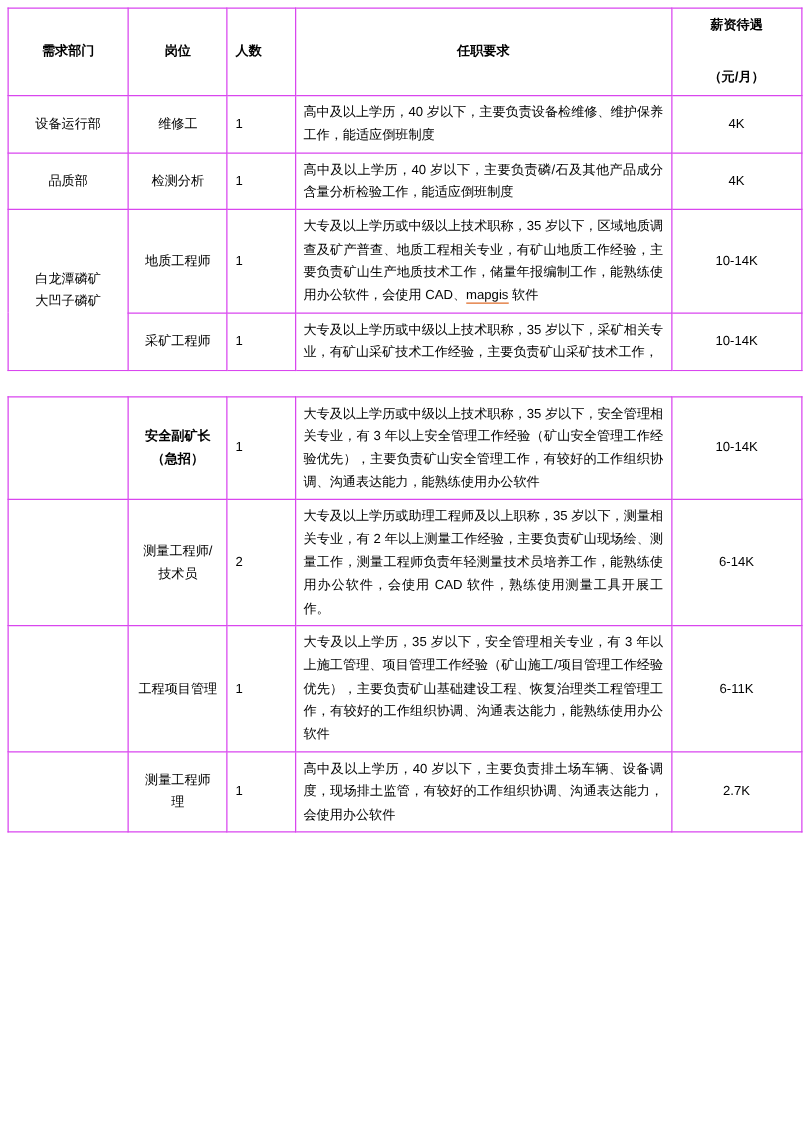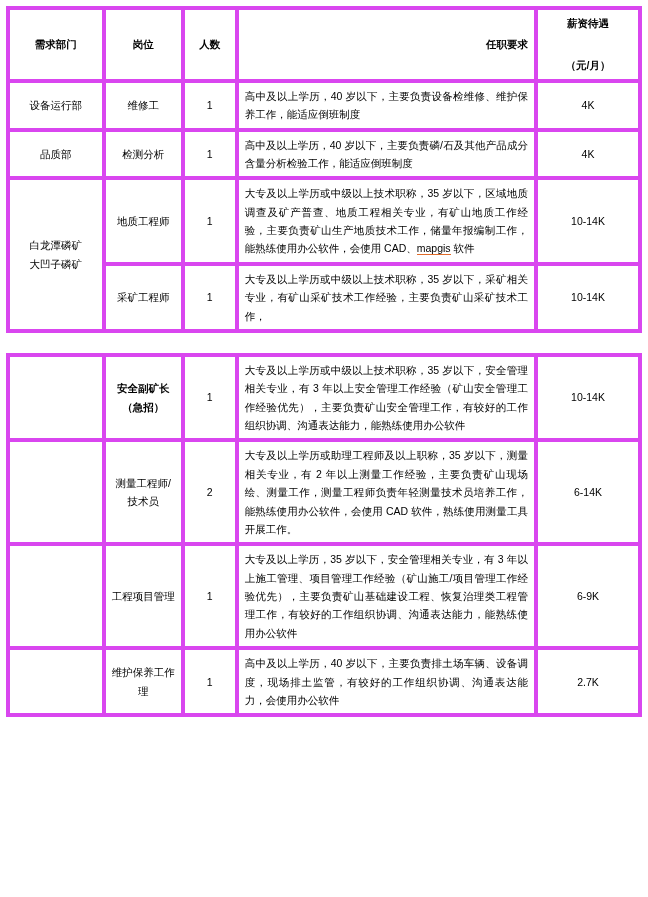--- a/index.html
+++ b/index.html
@@ -21,31 +21,31 @@
     box-sizing: border-box;
   }
   table.recruit {
     border-collapse: collapse;
     table-layout: fixed;
     width: 636px;
     margin: 0 auto;
     background: #fff;
   }
   table.recruit td, table.recruit th {
-    border: 4px solid #d946ef;
+    border: 1px solid #d946ef;
     padding: 4px 6px;
     font-size: 10.5px;
     line-height: 1.75;
     vertical-align: middle;
     box-sizing: border-box;
   }
   .c-dept   { width: 92px;  text-align: center; }
   .c-post   { width: 76px;  text-align: center; }
-  .c-num    { width: 52px;  text-align: center; }
-  .c-req    { width: 288px; text-align: right; }
+  .c-num    { width: 52px;  text-align: left; }
+  .c-req    { width: 288px; text-align: center; }
   .c-pay    { width: 100px; text-align: center; }
 
   thead td {
     font-weight: bold;
     text-align: center;
     font-size: 11px;
     padding: 6px 4px;
   }
   thead td.c-pay .pay-line1 { display: block; }
   thead td.c-pay .pay-line2 { display: block; margin-top: 24px; }
@@ -143,26 +143,26 @@
         </td>
         <td class="c-num">2</td>
         <td class="c-req req-text">大专及以上学历或助理工程师及以上职称，35 岁以下，测量相关专业，有 2 年以上测量工作经验，主要负责矿山现场绘、测量工作，测量工程师负责年轻测量技术员培养工作，能熟练使用办公软件，会使用 CAD 软件，熟练使用测量工具开展工作。</td>
         <td class="c-pay">6-14K</td>
       </tr>
       <tr>
         <td class="c-dept"></td>
         <td class="c-post">工程项目管理</td>
         <td class="c-num">1</td>
         <td class="c-req req-text">大专及以上学历，35 岁以下，安全管理相关专业，有 3 年以上施工管理、项目管理工作经验（矿山施工/项目管理工作经验优先），主要负责矿山基础建设工程、恢复治理类工程管理工作，有较好的工作组织协调、沟通表达能力，能熟练使用办公软件</td>
-        <td class="c-pay">6-9K</td>
+        <td class="c-pay">6-11K</td>
       </tr>
       <tr>
         <td class="c-dept"></td>
         <td class="c-post two-line">
-          <span>维护保养工作</span>
+          <span>测量工程师</span>
           <span>理</span>
         </td>
         <td class="c-num">1</td>
         <td class="c-req req-text">高中及以上学历，40 岁以下，主要负责排土场车辆、设备调度，现场排土监管，有较好的工作组织协调、沟通表达能力，会使用办公软件</td>
         <td class="c-pay">2.7K</td>
       </tr>
     </tbody>
   </table>
 
 </div>

